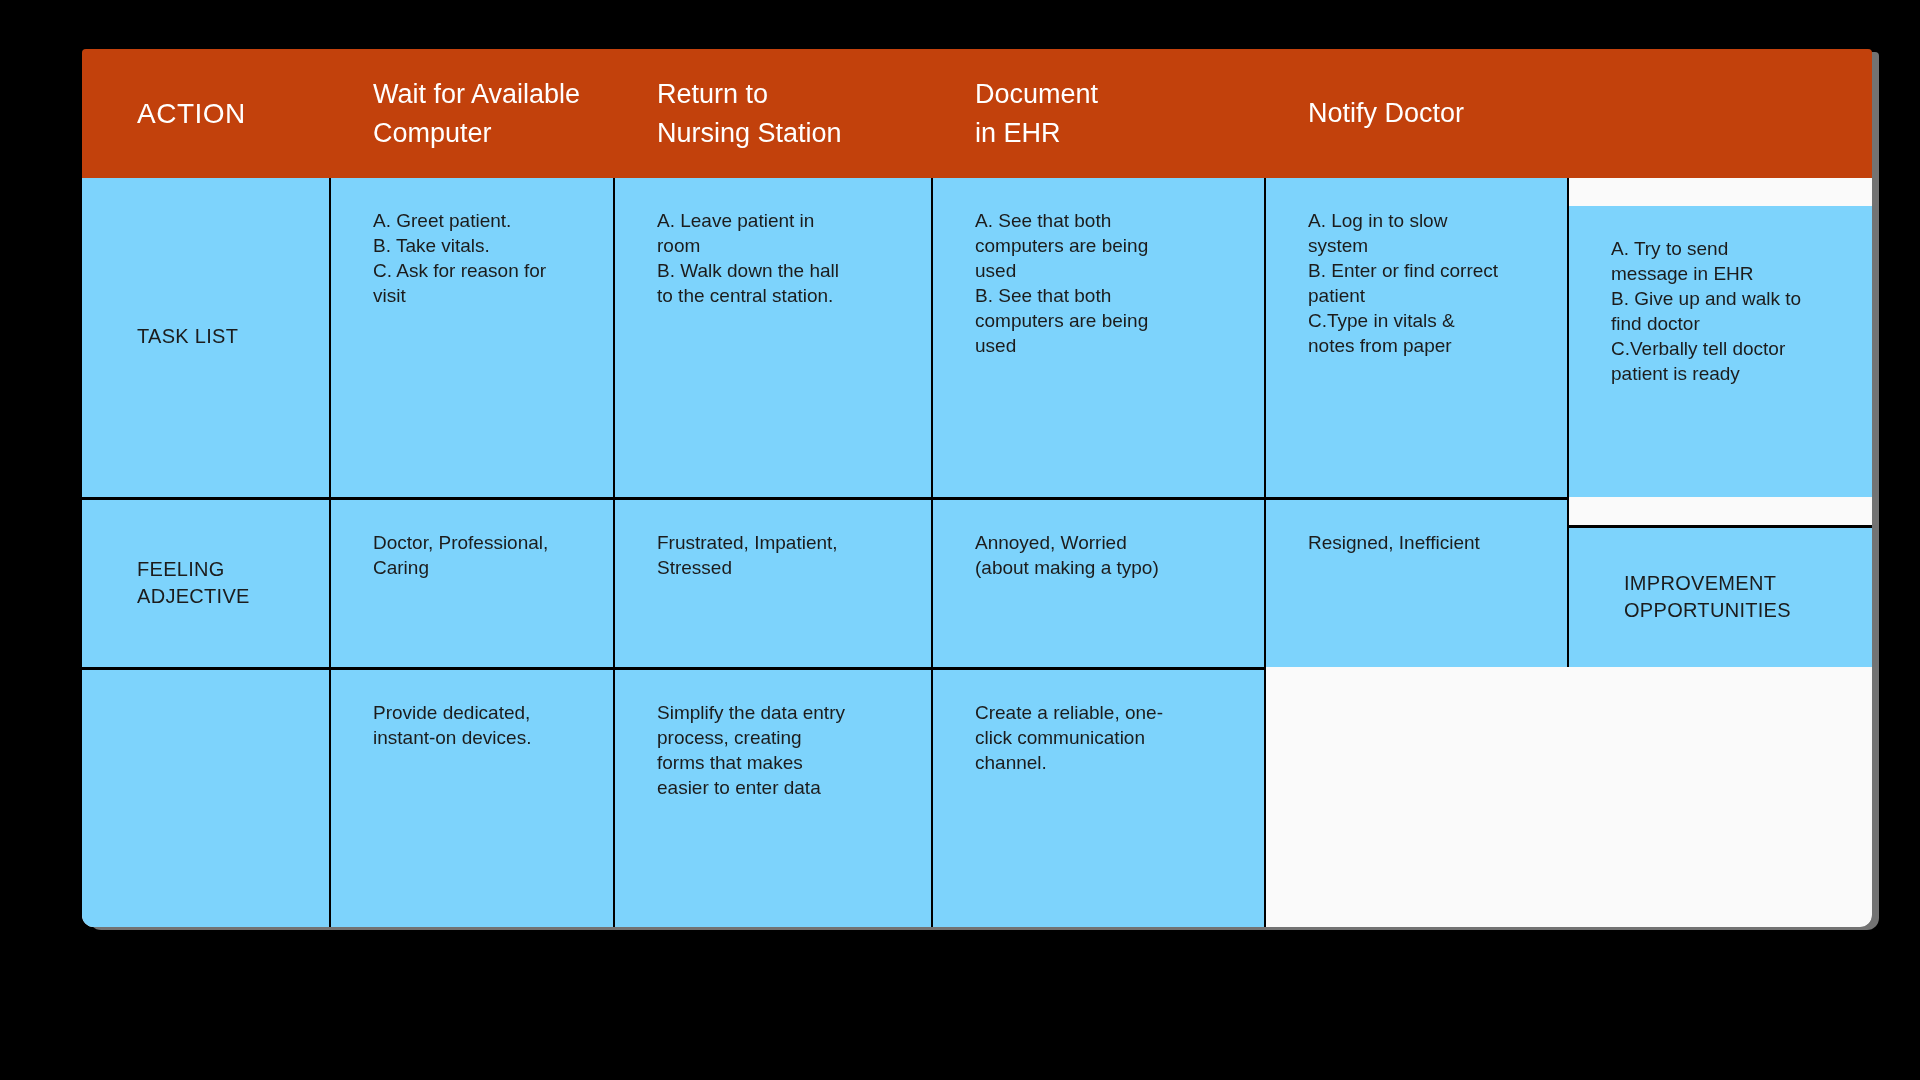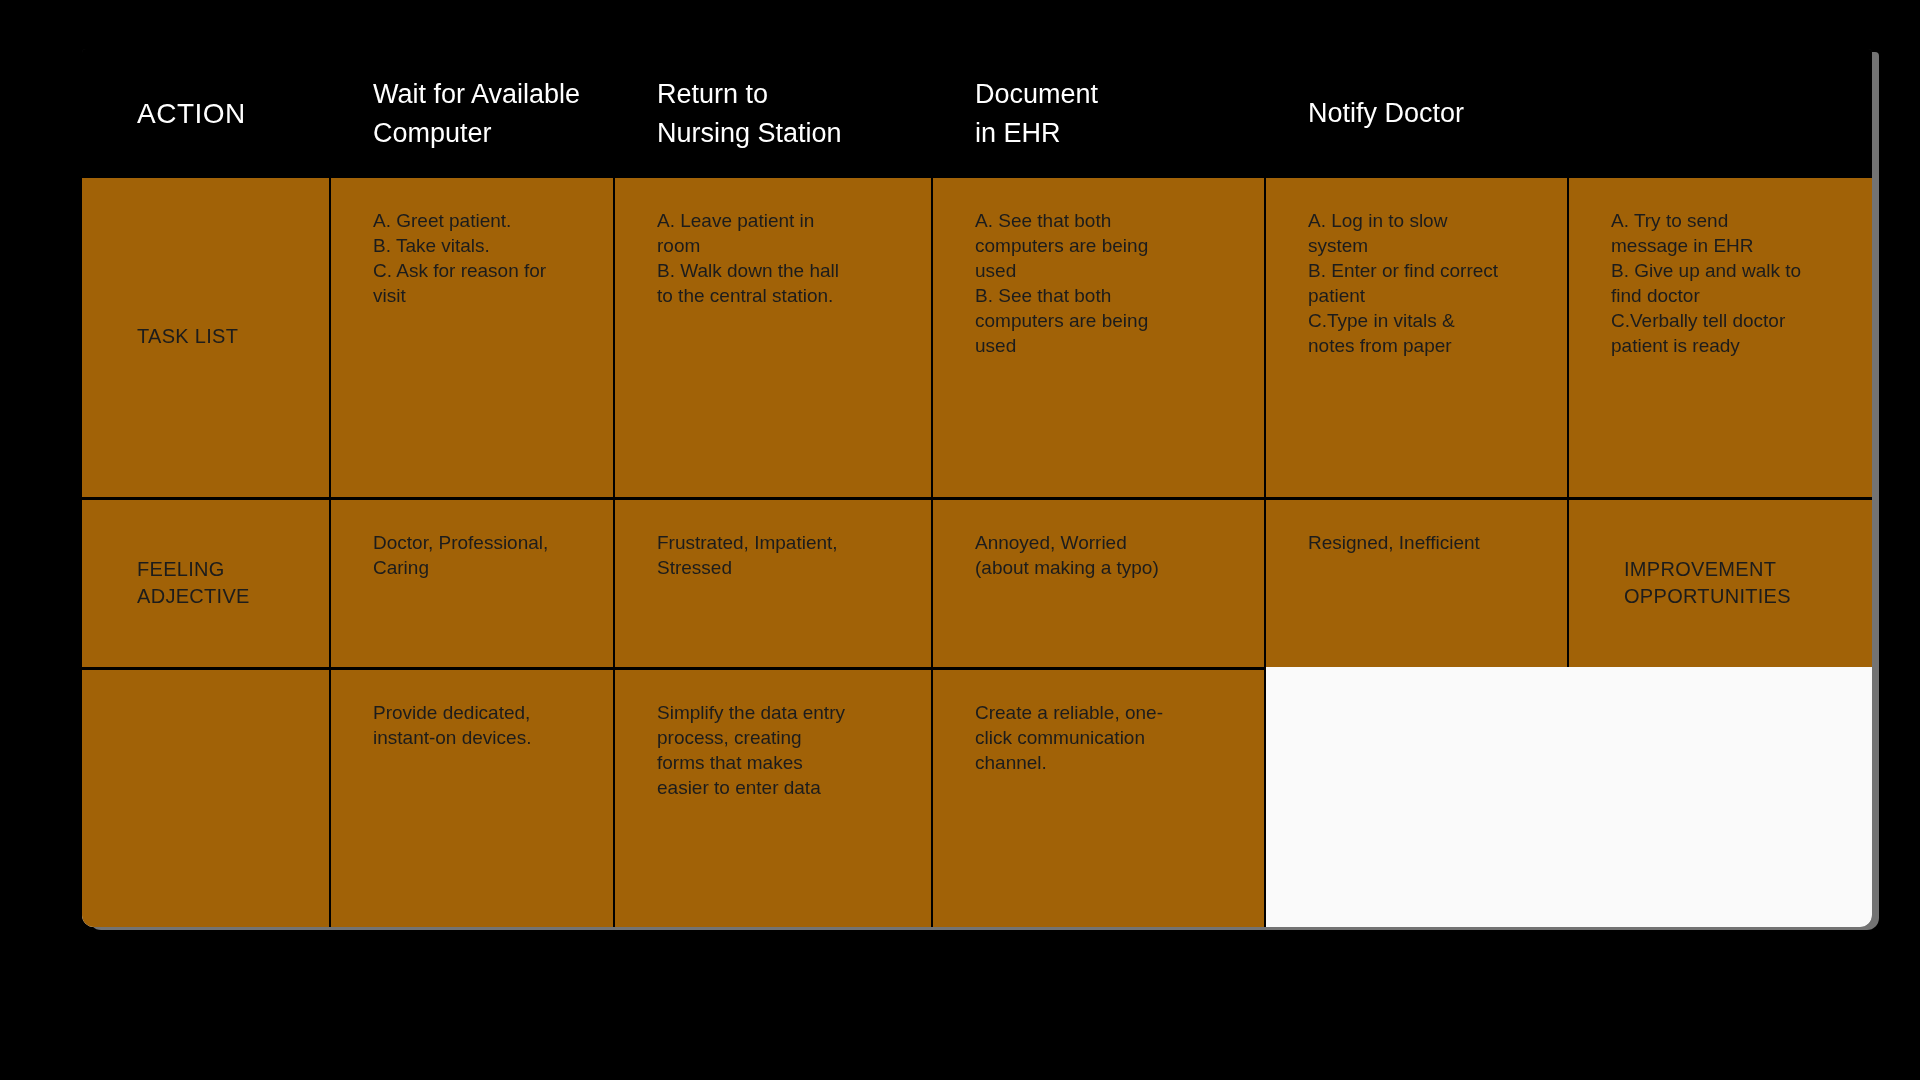--- a/index.html
+++ b/index.html
@@ -26,21 +26,21 @@
     border-radius: 4px 4px 12px 12px;
     overflow: hidden;
     box-shadow: 7px 3px 0 rgba(128,128,128,0.9);
     background: #18181a;
   }
   
   .jm-header {
     display: grid;
     grid-template-columns: 249px 284px 318px 333px 303px 1fr;
     height: 129px;
-    background: #000000;
+    background: #c2410c;
   }
   .hcell {
     display: flex;
     align-items: center;
     padding-left: 42px;
     padding-right: 18px;
     color: #ffffff;
     font-size: 27px;
     line-height: 1.42;
     white-space: pre-line;
@@ -53,26 +53,26 @@
   }
   
   .jm-body {
     display: grid;
     grid-template-columns: 249px 284px 318px 333px 303px 1fr;
     grid-template-rows: 319px 170px 1fr;
     height: 749px;
     background: #fafafa;
   }
   .jm-body > div {
-    background: #a16207;
+    background: #7dd3fc;
     border-right: 2px solid #000000;
     box-sizing: border-box;
     color: #1c1c1c;
   }
-  .jm-body > div:nth-child(6n) { border-right: none; }
+  .jm-body > div:nth-child(6n) { border-right: none; margin-top: 28px; }
   .jm-body > div:nth-child(n+7) { border-top: 3px solid #000000; }
   .cell {
     padding: 30px 36px 20px 42px;
     font-size: 19px;
     line-height: 1.32;
     white-space: pre-line;
   }
   .row-label {
     display: flex;
     align-items: center;

